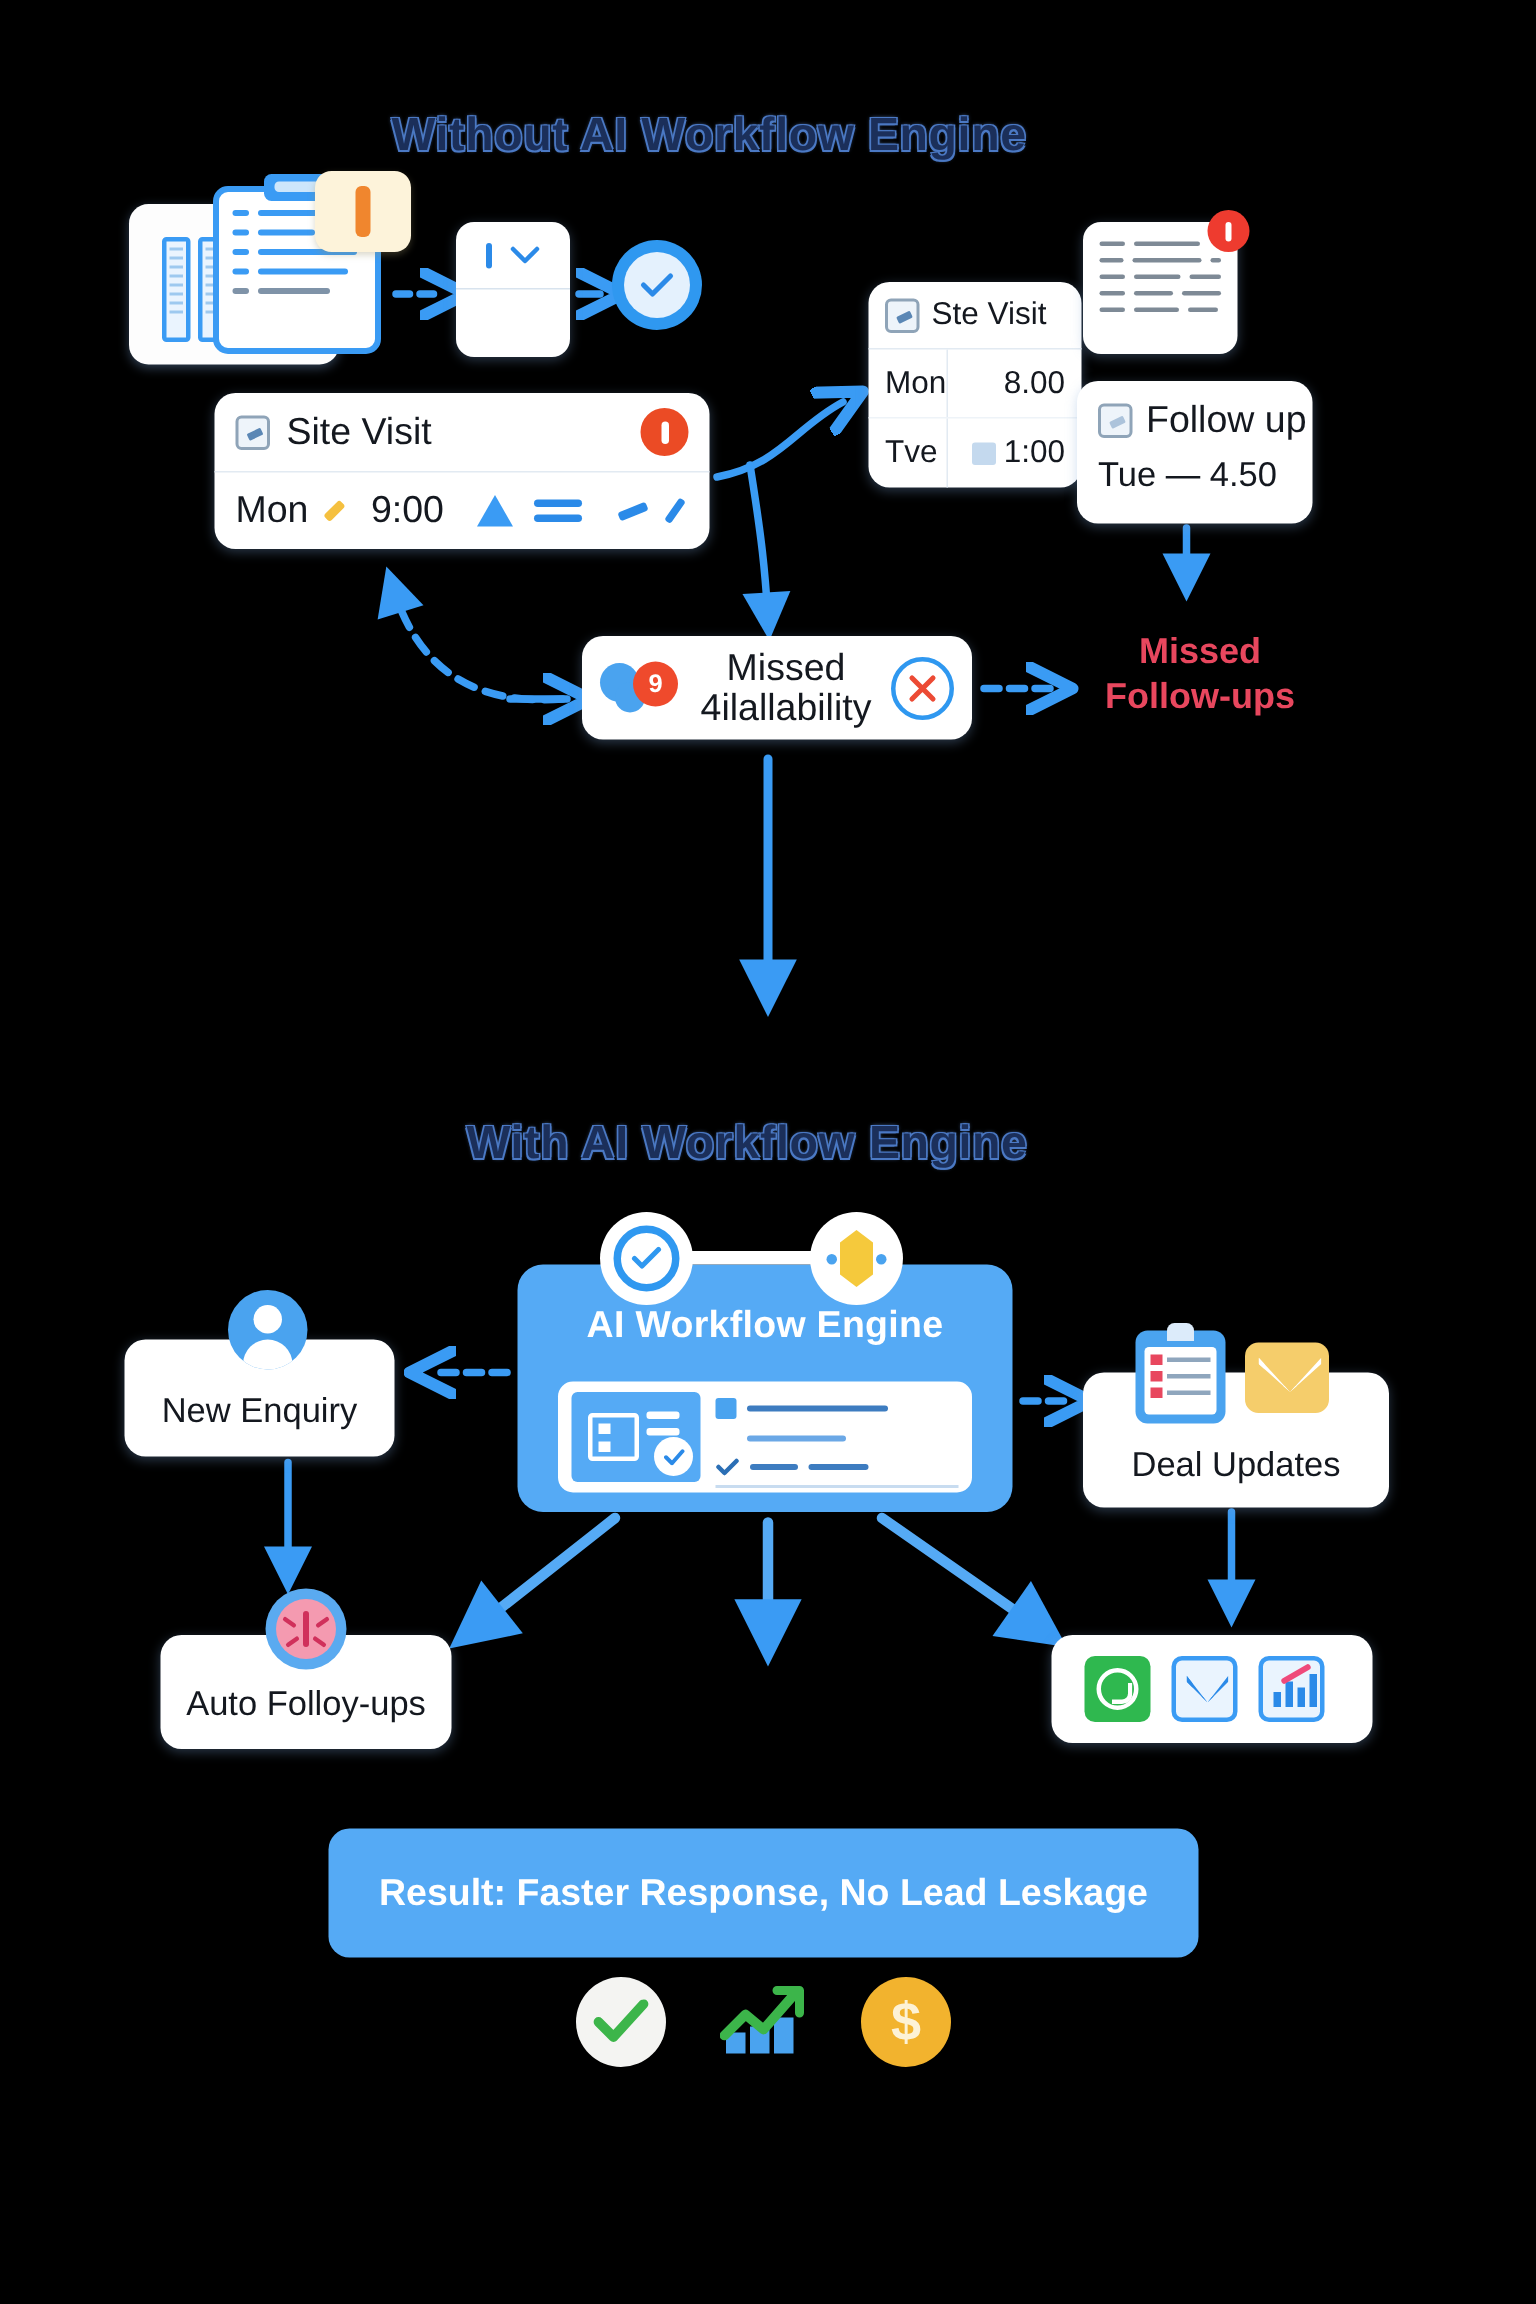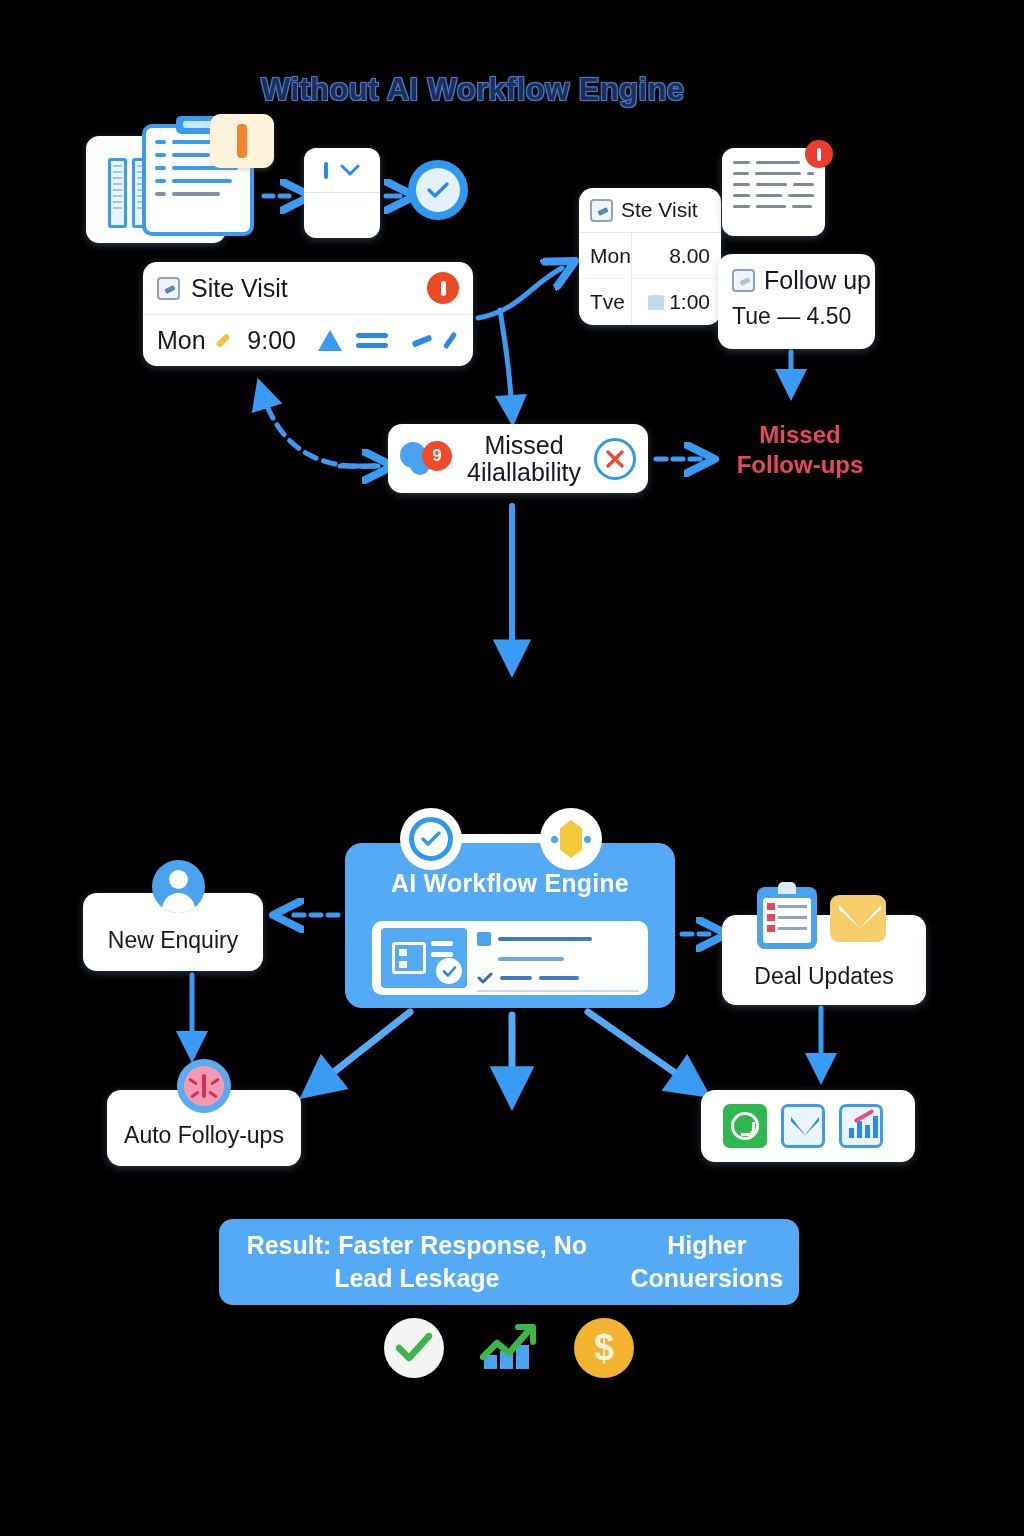--- a/index.html
+++ b/index.html
@@ -612,20 +612,21 @@
           <path d="M4 4 L18 18 M18 4 L4 18" stroke="#ec4a34" stroke-width="3.4" stroke-linecap="round"></path>
         </svg>
     </div>
   </div>
 
   <div class="abs" id="missed">
     <span>Missed</span>
     <span>Follow-ups</span>
   </div>
 
+  <div class="abs section-title" style="left:311px; top:744px;">With AI Workflow Engine</div>
 
   <div class="abs" id="engine">
     <div class="connector"></div>
     <div class="bubble-check">
       <div class="ring">
         <svg width="22" height="16" viewBox="0 0 22 16">
             <path d="M3 8 L8 13 L19 2" fill="none" stroke="#2f98f0" stroke-width="3.4" stroke-linecap="round" stroke-linejoin="round"></path>
           </svg>
       </div>
     </div>
@@ -716,21 +717,20 @@
           <i style="height:17px"></i>
           <i style="height:13px"></i>
           <i style="height:22px"></i>
         </span>
       <span class="arrow"></span>
     </span>
   </div>
 
   <div class="abs" id="result">
     <span>Result: Faster Response, No Lead Leskage</span>
-    <span>Higher Conuersions</span>
   </div>
 
   <div class="abs" id="bottomicons">
     <span class="bi check">
       <svg width="40" height="30" viewBox="0 0 40 30">
           <path d="M5 15 L15 25 L35 3" fill="none" stroke="#3cb54a" stroke-width="6.5" stroke-linecap="round" stroke-linejoin="round"></path>
         </svg>
     </span>
     <span class="bi growth">
       <svg width="58" height="50" viewBox="0 0 58 50">

